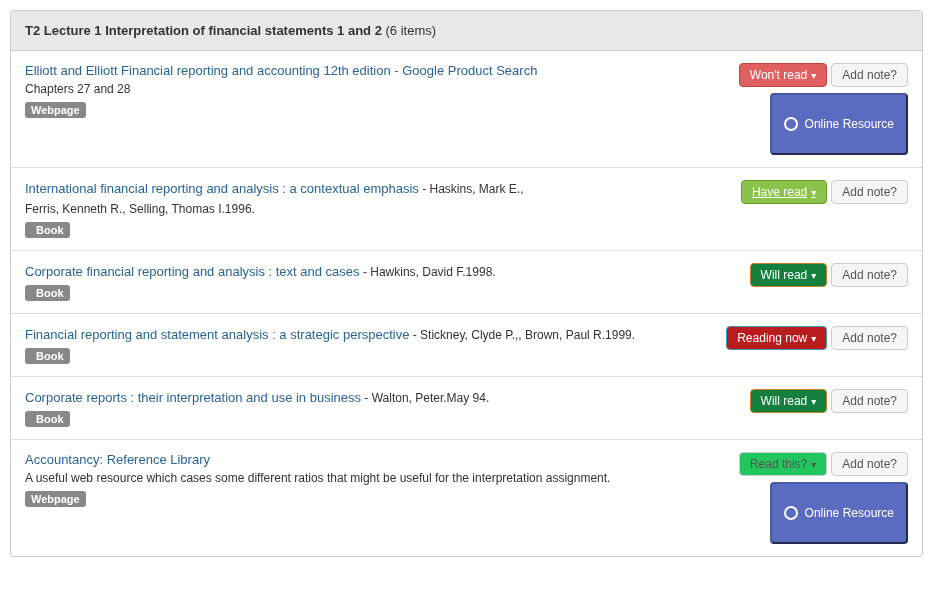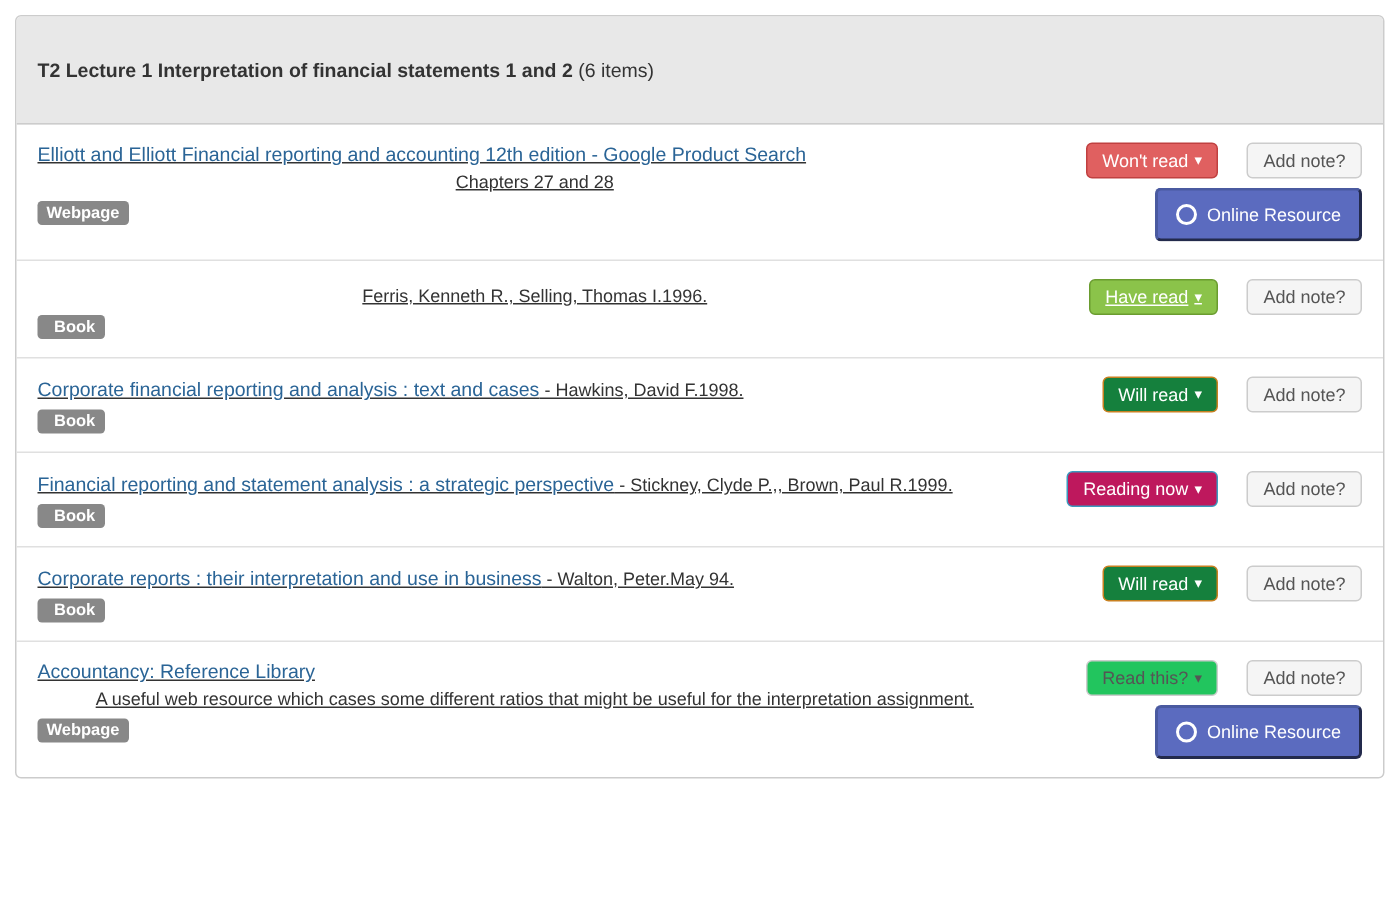--- a/index.html
+++ b/index.html
@@ -11,55 +11,53 @@
       width: 933px;
     }
     .container {
       border: 1px solid #ccc;
       border-radius: 4px;
       overflow: hidden;
       margin: 10px;
     }
     .header {
       background: #e8e8e8;
-      padding: 28px 14px;
+      padding: 12px 14px;
       font-size: 13px;
       color: #333;
       border-bottom: 1px solid #ccc;
     }
     .header strong {
       font-weight: bold;
     }
     .item {
       padding: 12px 14px;
       border-bottom: 1px solid #e0e0e0;
       display: flex;
       align-items: flex-start;
       justify-content: space-between;
       gap: 10px;
     }
     .item:last-child {
       border-bottom: none;
     }
     .item-left {
       flex: 1;
-      text-decoration: underline;
     }
     .item-title {
       color: #2a6496;
       font-size: 13px;
       cursor: pointer;
       text-decoration: none;
     }
     .item-subtitle {
       color: #333;
       font-size: 12px;
       margin-top: 2px;
       line-height: 1.5;
-      text-align: center;
     }
     .badge {
       display: inline-block;
       padding: 2px 6px;
       border-radius: 3px;
       font-size: 11px;
       font-weight: bold;
       margin-top: 4px;
       color: #fff;
     }
@@ -73,21 +71,21 @@
     }
     .item-right {
       display: flex;
       flex-direction: column;
       align-items: flex-end;
       gap: 6px;
       min-width: 210px;
     }
     .btn-row {
       display: flex;
-      gap: 19px;
+      gap: 4px;
       align-items: center;
     }
     .btn {
       padding: 4px 10px;
       border-radius: 4px;
       font-size: 12px;
       cursor: pointer;
       border: 1px solid transparent;
       display: inline-flex;
       align-items: center;
@@ -104,40 +102,40 @@
       color: #fff;
       border-color: #6a9c2f;
       text-decoration: underline;
     }
     .btn-will-read {
       background: #15803d;
       color: #fff;
       border-color: #c88020;
     }
     .btn-reading-now {
-      background: #be185d;
+      background: #b91c1c;
       color: #fff;
       border-color: #3a9abf;
     }
     .btn-read-this {
       background: #22c55e;
       color: #555;
       border-color: #ccc;
     }
     .btn-add-note {
       background: #f5f5f5;
       color: #555;
       border-color: #ccc;
     }
     .btn-online-resource {
       background: #5b6bbf;
       color: #fff;
       border-color: #4a5aa0;
       font-size: 12px;
-      padding: 9px 12px;
+      padding: 22px 12px;
       border-radius: 4px;
       cursor: pointer;
       display: inline-flex;
       align-items: center;
       gap: 5px;
     }
     .caret {
       font-size: 10px;
     }
   </style>
@@ -155,21 +153,21 @@
         <div class="item-left"><a class="item-title" href="#">Elliott and Elliott Financial reporting and accounting 12th edition - Google Product Search</a><div class="item-subtitle">Chapters 27 and 28</div><span class="badge badge-webpage">Webpage</span></div>
         <div class="item-right">
           <div class="btn-row">
             <button class="btn btn-wont-read">Won't read <span class="caret">▾</span></button>
             <button class="btn btn-add-note">Add note?</button>
           </div>
           <button class="btn-online-resource"><span style="display:inline-block;width:14px;height:14px;border-radius:50%;border:2px solid #fff;vertical-align:middle;margin-right:2px;"></span> Online Resource</button>
         </div>
       </div>
       <div class="item">
-        <div class="item-left"><div class="item-subtitle">Ferris, Kenneth R., Selling, Thomas I.1996.</div><span class="badge badge-book">Book</span></div>
+        <div class="item-left"><div><a class="item-title" href="#">International financial reporting and analysis : a contextual emphasis</a><span class="item-subtitle"> - Haskins, Mark E.,</span></div><div class="item-subtitle">Ferris, Kenneth R., Selling, Thomas I.1996.</div><span class="badge badge-book">Book</span></div>
         <div class="item-right">
           <div class="btn-row">
             <button class="btn btn-have-read">Have read <span class="caret">▾</span></button>
             <button class="btn btn-add-note">Add note?</button>
           </div>
         </div>
       </div>
       <div class="item">
         <div class="item-left"><div><a class="item-title" href="#">Corporate financial reporting and analysis : text and cases</a><span class="item-subtitle"> - Hawkins, David F.1998.</span></div><span class="badge badge-book">Book</span></div>
         <div class="item-right">

